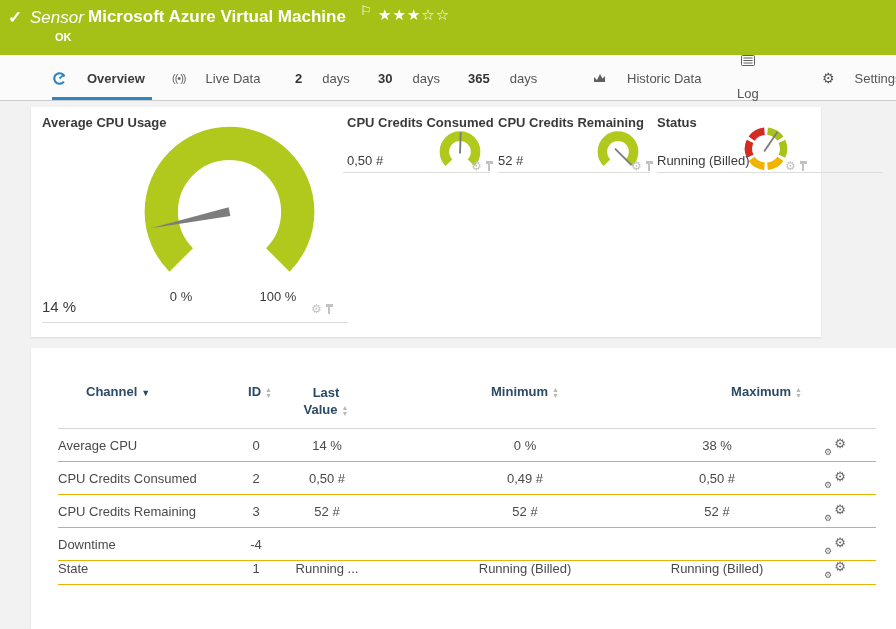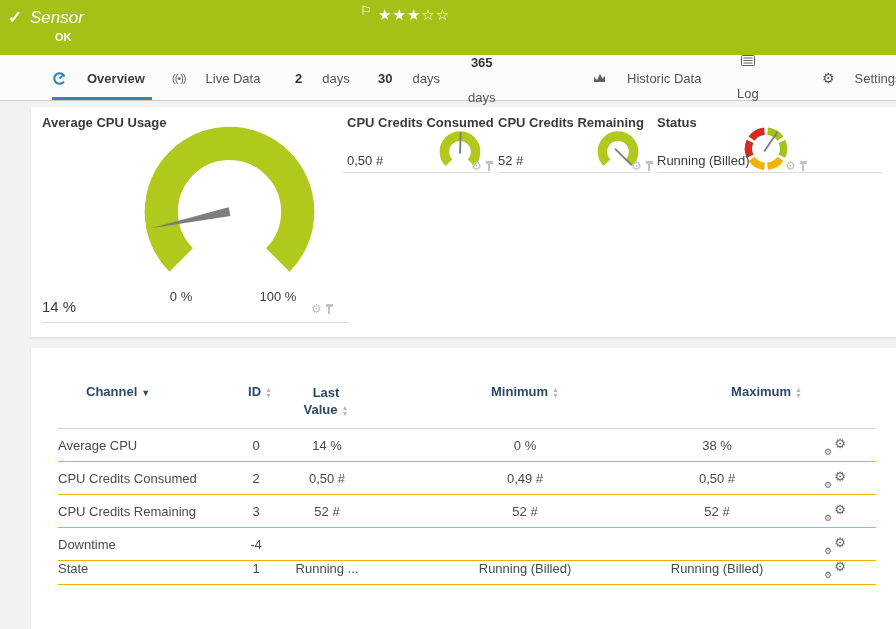--- a/index.html
+++ b/index.html
@@ -16,27 +16,27 @@
   .topbar .ok { position:absolute; left:55px; top:31px; font-size:11px; font-weight:bold; }
 
   
   .tabbar { position:absolute; left:0; top:55px; width:896px; height:46px; background:#fbfbfb; border-bottom:1px solid #cccccc; }
   .tab { position:absolute; top:0; height:46px; display:flex; align-items:center; gap:20px; font-size:13px; color:#555; cursor:default; }
   .tab .num { font-weight:bold; color:#333; }
   .tab-overview { left:52px; font-weight:bold; color:#3c3c3c; }
   .tab-underline { position:absolute; left:52px; bottom:0; width:100px; height:3px; background:#2e86c1; }
   .tab-live { left:172px; }
   .tab-live .live-glyph { font-size:11px; color:#666; letter-spacing:-1px; }
-  .tab-d2 { left:295px; } .tab-d30 { left:378px; } .tab-d365 { left:468px;flex-direction:column; }
+  .tab-d2 { left:295px; } .tab-d30 { left:378px; } .tab-d365 { left:468px; }
   .tab-historic { left:592px; } .tab-log { left:737px;flex-direction:column; } .tab-settings { left:822px; }
   .gear-glyph { font-size:14px; color:#555; }
 
   
   .card { position:absolute; background:#fff; box-shadow:0 1px 2px rgba(0,0,0,0.10); }
-  .card1 { left:31px; top:107px; width:865px; height:230px; }
+  .card1 { left:31px; top:107px; width:790px; height:230px; }
   .card2 { left:31px; top:348px; width:865px; height:281px; }
 
   .tile-title { position:absolute; font-size:13px; font-weight:bold; color:#3a3a3a; }
   .tile-value { position:absolute; font-size:13px; color:#3a3a3a; }
   .tile-line { position:absolute; height:1px; background:#dddddd; }
   .tile-icons { position:absolute; display:flex; align-items:flex-end; gap:3px; color:#c2c2c2; }
   .tile-icons .gear { font-size:12px; line-height:12px; color:#c2c2c2; }
   .pin { display:inline-block; position:relative; width:9px; height:11px; }
   .pin::before { content:""; position:absolute; left:1px; top:0; width:7px; height:3px; background:#c2c2c2; }
   .pin::after { content:""; position:absolute; left:3.5px; top:3px; width:2px; height:7px; background:#c2c2c2; }
@@ -64,20 +64,21 @@
   svg { display:block; }
 </style>
 </head>
 <body>
 
 <div class="page">
 
   <div class="topbar">
     <span class="check">✓</span>
     <span class="kind">Sensor</span>
+    <span class="title">Microsoft Azure Virtual Machine</span>
     <span class="flag">⚐</span>
     <span class="stars">★★★☆☆</span>
     <span class="ok">OK</span>
   </div>
 
   <div class="tabbar">
     <div class="tab tab-overview">
       <svg width="15" height="15" viewBox="0 0 16 16">
         <circle cx="8" cy="8" r="5.6" fill="none" stroke="#2e86c1" stroke-width="2.3" stroke-dasharray="29 7" transform="rotate(35 8 8)"></circle>
         <path d="M8 8 L12 4.4" stroke="#2e86c1" stroke-width="1.8" fill="none"></path>

